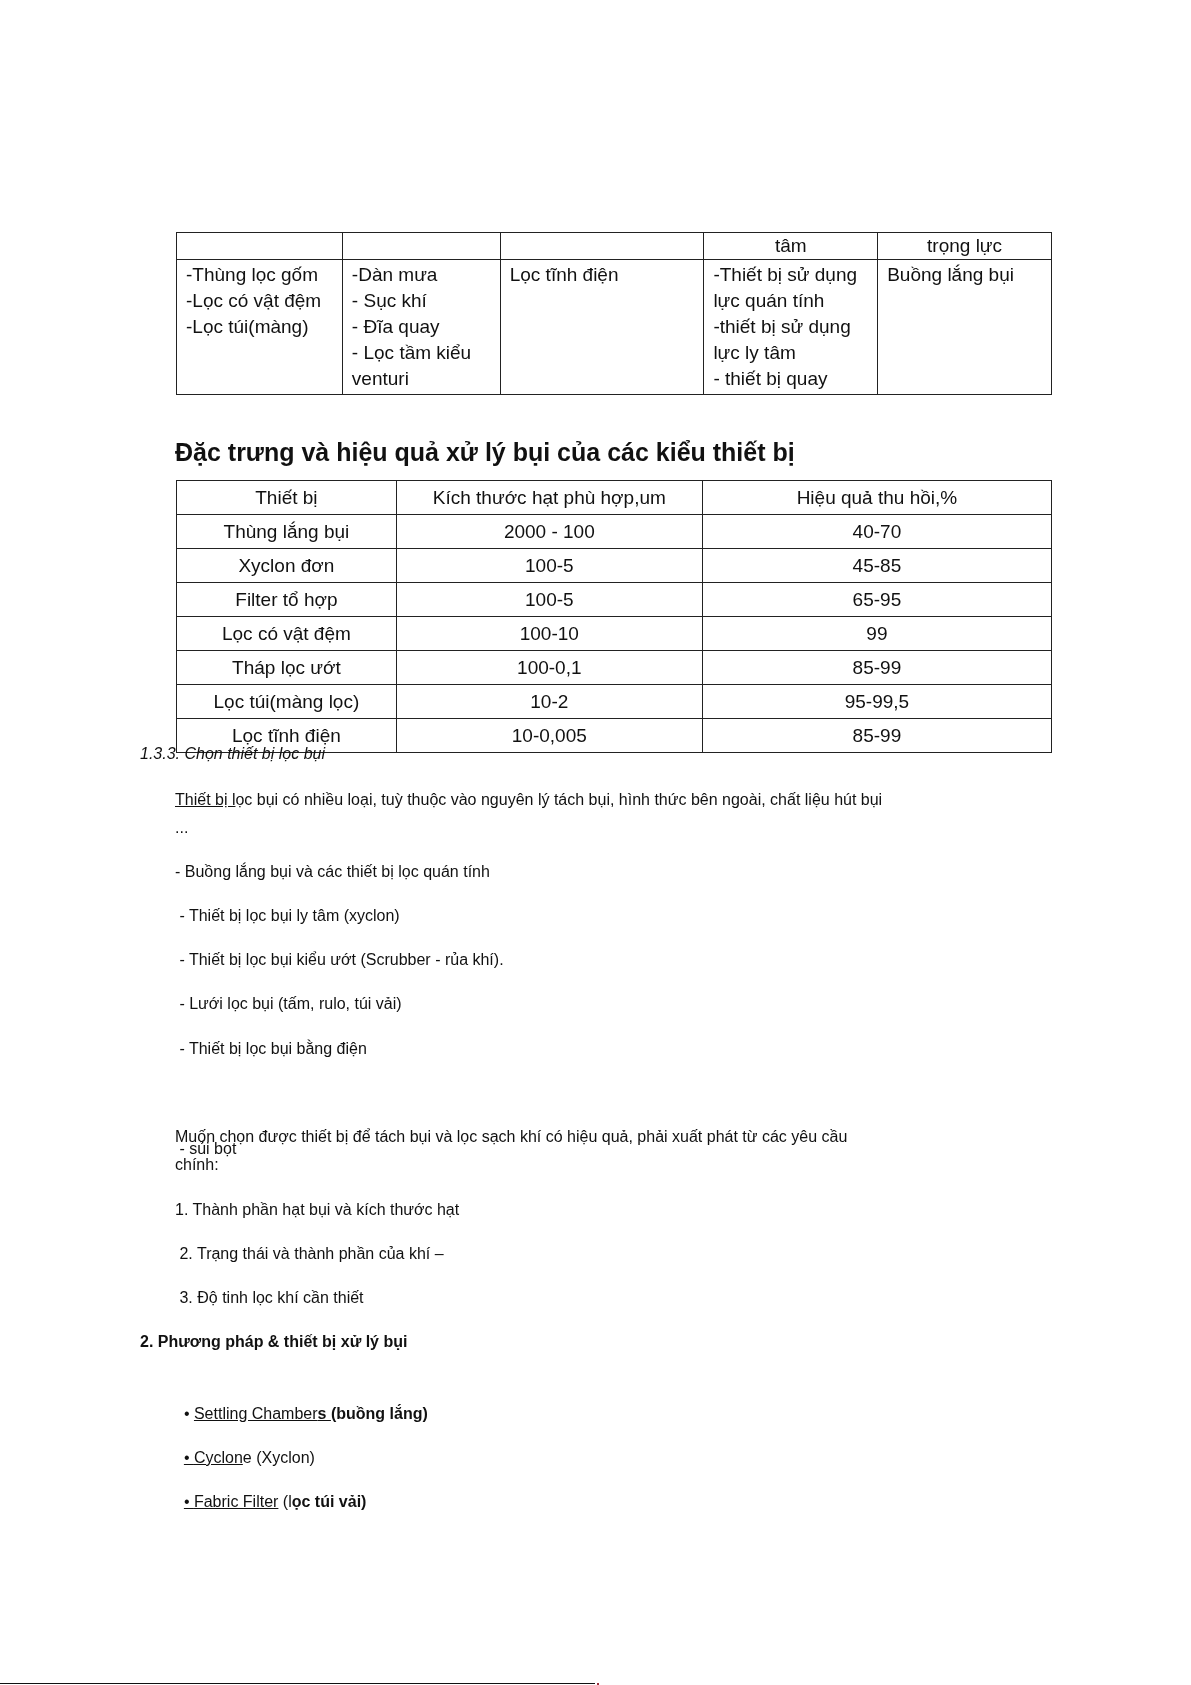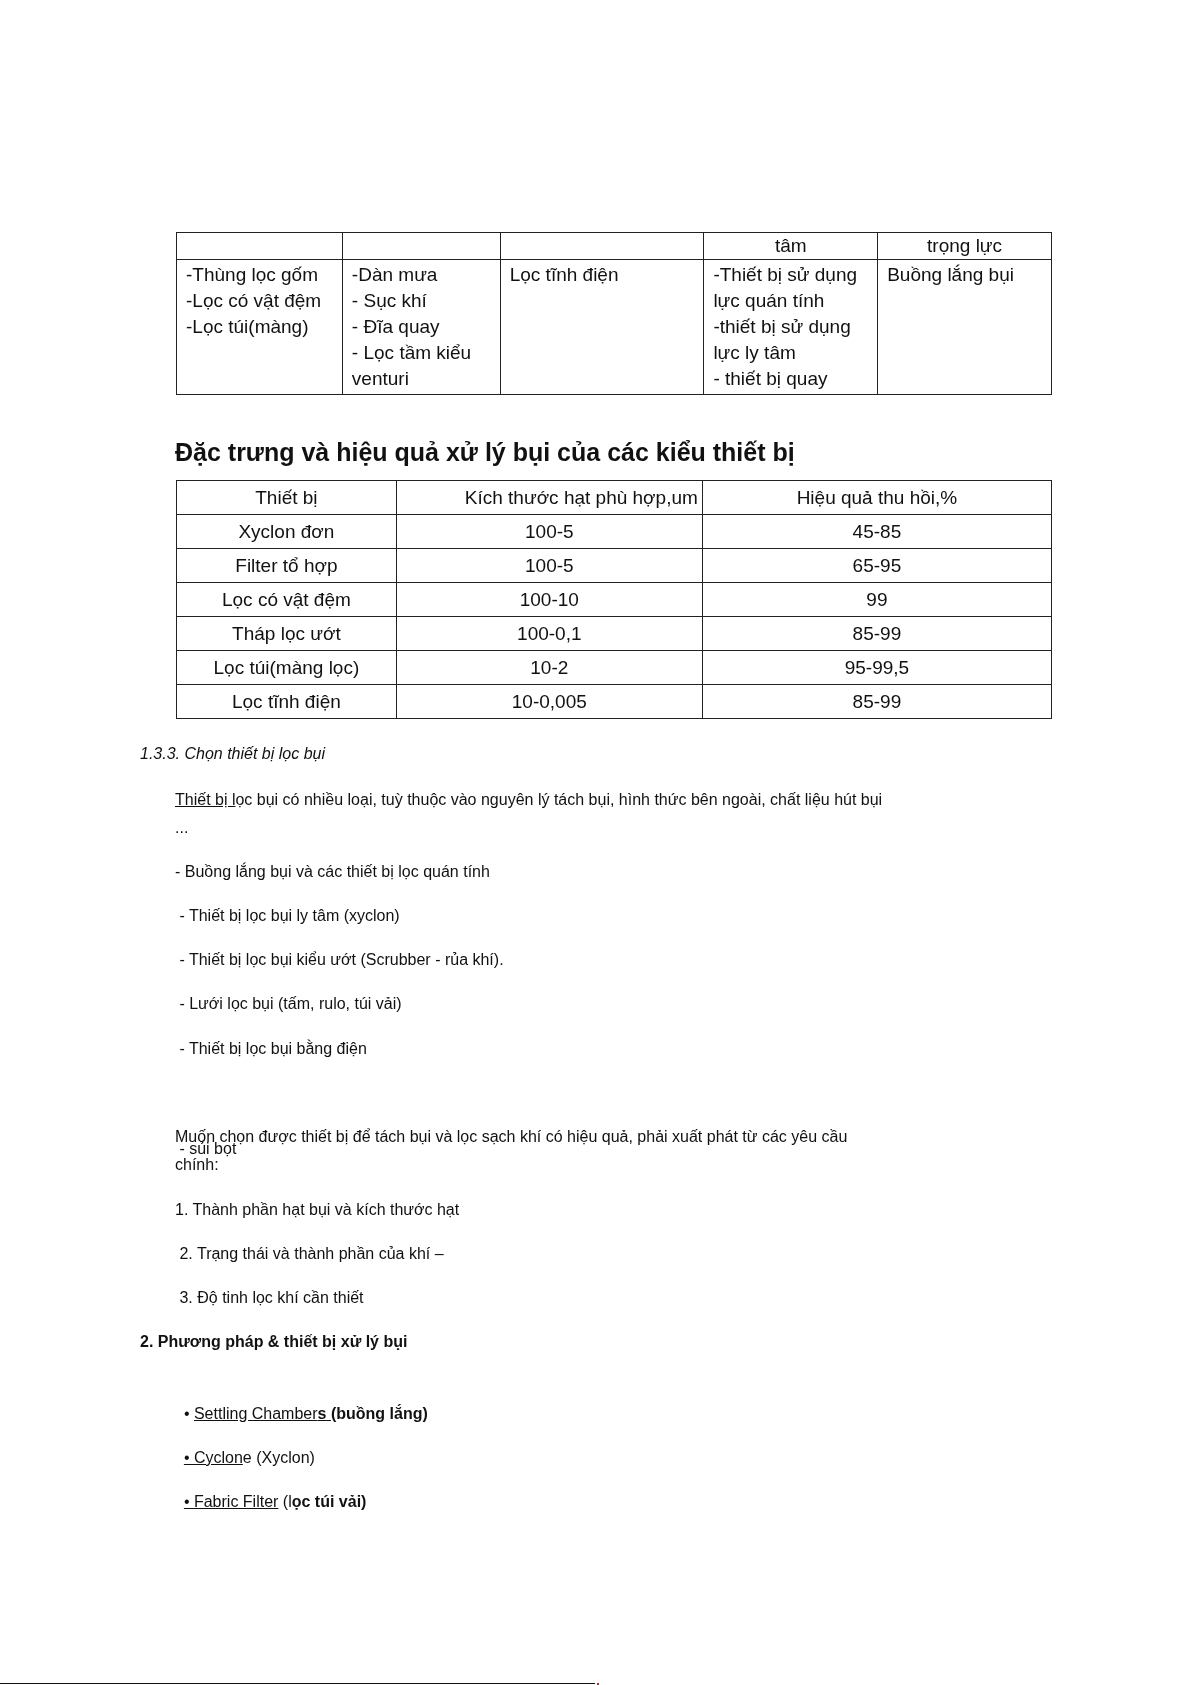--- a/index.html
+++ b/index.html
@@ -11,21 +11,21 @@
   
   #t1 { left: 176px; top: 232px; width: 876px; padding-left: 20px; }
   #t1 td { vertical-align: top; padding: 2px 9px; line-height: 26px; font-size: 19px; }
   #t1 tr.hdr td { text-align: center; height: 24px; padding: 0 4px; }
   #t1 .c1 { width: 147px; } #t1 .c2 { width: 139px; } #t1 .c3 { width: 185px; }
   #t1 .c4 { width: 155px; } #t1 .c5 { width: 155px; }
   
   #caption { left: 175px; top: 438px; font-weight: bold; font-size: 25px; }
   #t2 { left: 176px; top: 480px; width: 876px; }
   #t2 td { text-align: center; height: 25px; padding: 4px; font-size: 19px; line-height: 25px; }
-  #t2 .c1 { width: 200px; } #t2 .c2 { width: 282px; text-align: right; } #t2 .c3 { width: 323px; }
+  #t2 .c1 { width: 200px; } #t2 .c2 { width: 282px; } #t2 .c3 { width: 323px; }
   .line { position: absolute; font-size: 16px; line-height: 28px; white-space: nowrap; }
   .ital { font-style: italic; }
   .bold { font-weight: bold; }
   .u { text-decoration: underline; }
   #footer-rule { left: 0; top: 1683px; width: 595px; height: 1px; background: #111; }
   #footer-dot { left: 597px; top: 1683px; width: 2px; height: 2px; background: #a03040; }
 </style>
 </head>
 <body>
 
@@ -69,20 +69,25 @@
   </table>
 
 <div id="caption" class="abs">Đặc trưng và hiệu quả xử lý bụi của các kiểu thiết bị</div>
 
 <table id="t2" class="abs">
   <tbody>
       <tr>
     <td class="c1">Thiết bị</td>
     <td class="c2">Kích thước hạt phù hợp,um</td>
     <td class="c3">Hiệu quả thu hồi,%</td>
+  </tr>
+  <tr>
+    <td>Thùng lắng bụi</td>
+    <td>2000 - 100</td>
+    <td>40-70</td>
   </tr>
   <tr>
     <td>Xyclon đơn</td>
     <td>100-5</td>
     <td>45-85</td>
   </tr>
   <tr>
     <td>Filter tổ hợp</td>
     <td>100-5</td>
     <td>65-95</td>

